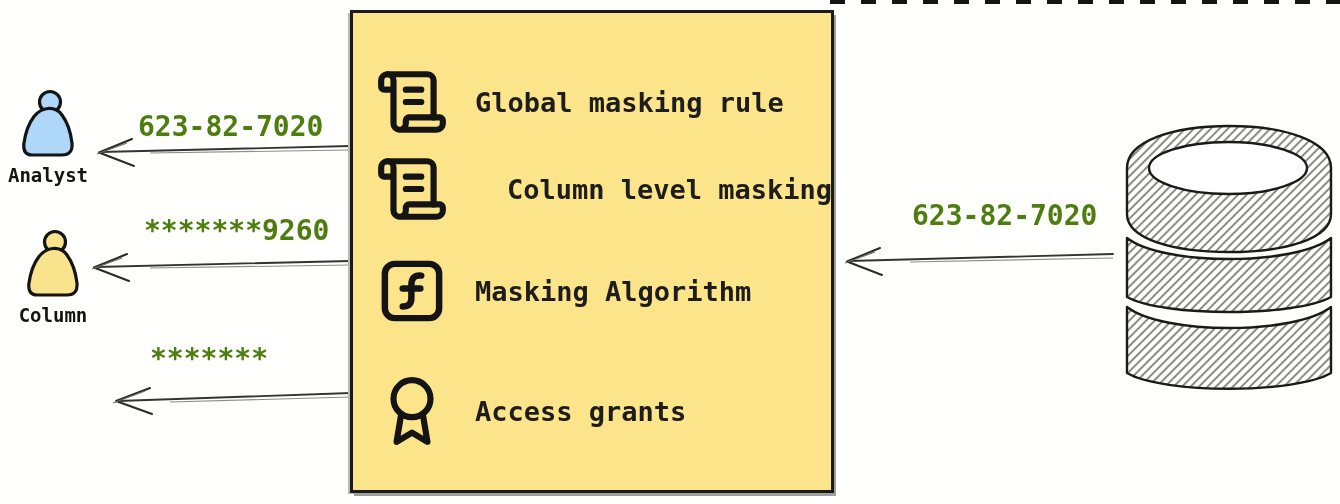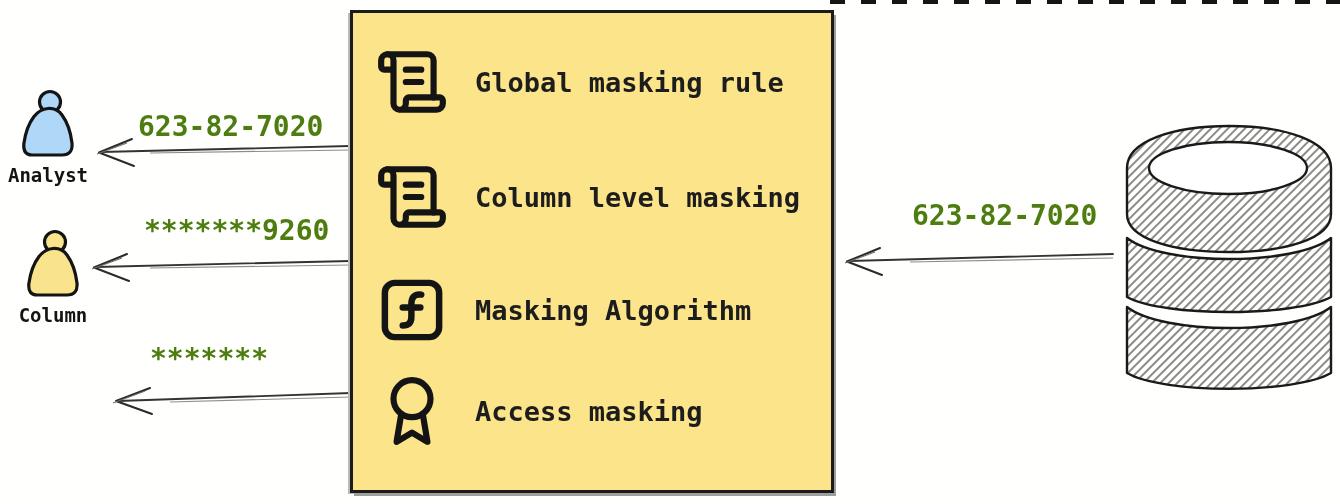--- a/index.html
+++ b/index.html
@@ -26,21 +26,21 @@
   .rule-row{
     position:absolute;left:22px;height:76px;
     display:flex;align-items:center;
   }
   .rule-row .icon{flex:0 0 auto;color:#141414;}
   .rule-row .label{
     margin-left:26px;
     font-size:27px;font-weight:bold;letter-spacing:0;
     white-space:nowrap;color:#1d1d1d;
   }
-  .row-0{top:31px;} .row-1{top:146px;} .row-2{top:259px;text-align:center;} .row-3{top:360px;}
+  .row-0{top:51px;} .row-1{top:138px;gap:32px;} .row-2{top:240px;text-align:center;} .row-3{top:360px;}
   
   .user{position:absolute;text-align:center;}
   .user svg{display:block;margin:0 auto;}
   .user .user-label{
     margin-top:4px;font-size:19px;font-weight:bold;color:#141414;white-space:nowrap;
   }
   .user-analyst{left:0;top:84px;width:96px;}
   .user-support{left:4px;top:224px;width:98px;}
   .user-developer{left:8px;top:352px;width:106px;}
   .person-stroke{stroke:#141414;stroke-width:3.2;stroke-linejoin:round;}
@@ -151,21 +151,21 @@
         <path d="M9 11.2h5.7"></path>
       </svg>
       <span class="label">Masking Algorithm</span>
     </div>
 
     <div class="rule-row row-3">
       <svg class="icon" width="74" height="78" viewBox="0 0 24 24" fill="none" stroke="currentColor" stroke-width="2" stroke-linecap="round" stroke-linejoin="round">
         <circle cx="12" cy="8" r="6"></circle>
         <path d="M15.477 12.89 17 22l-5-3-5 3 1.523-9.11"></path>
       </svg>
-      <span class="label">Access masking</span>
+      <span class="label">Access grants</span>
     </div>
 
   </div>
 
   <svg class="db" width="214" height="276" viewBox="0 0 214 276">
     <defs>
       <pattern id="hatch" width="6" height="6" patternUnits="userSpaceOnUse" patternTransform="rotate(45)">
         <line x1="3" y1="0" x2="3" y2="6" stroke="#4d4d4d" stroke-width="1.3"></line>
       </pattern>
     </defs>

